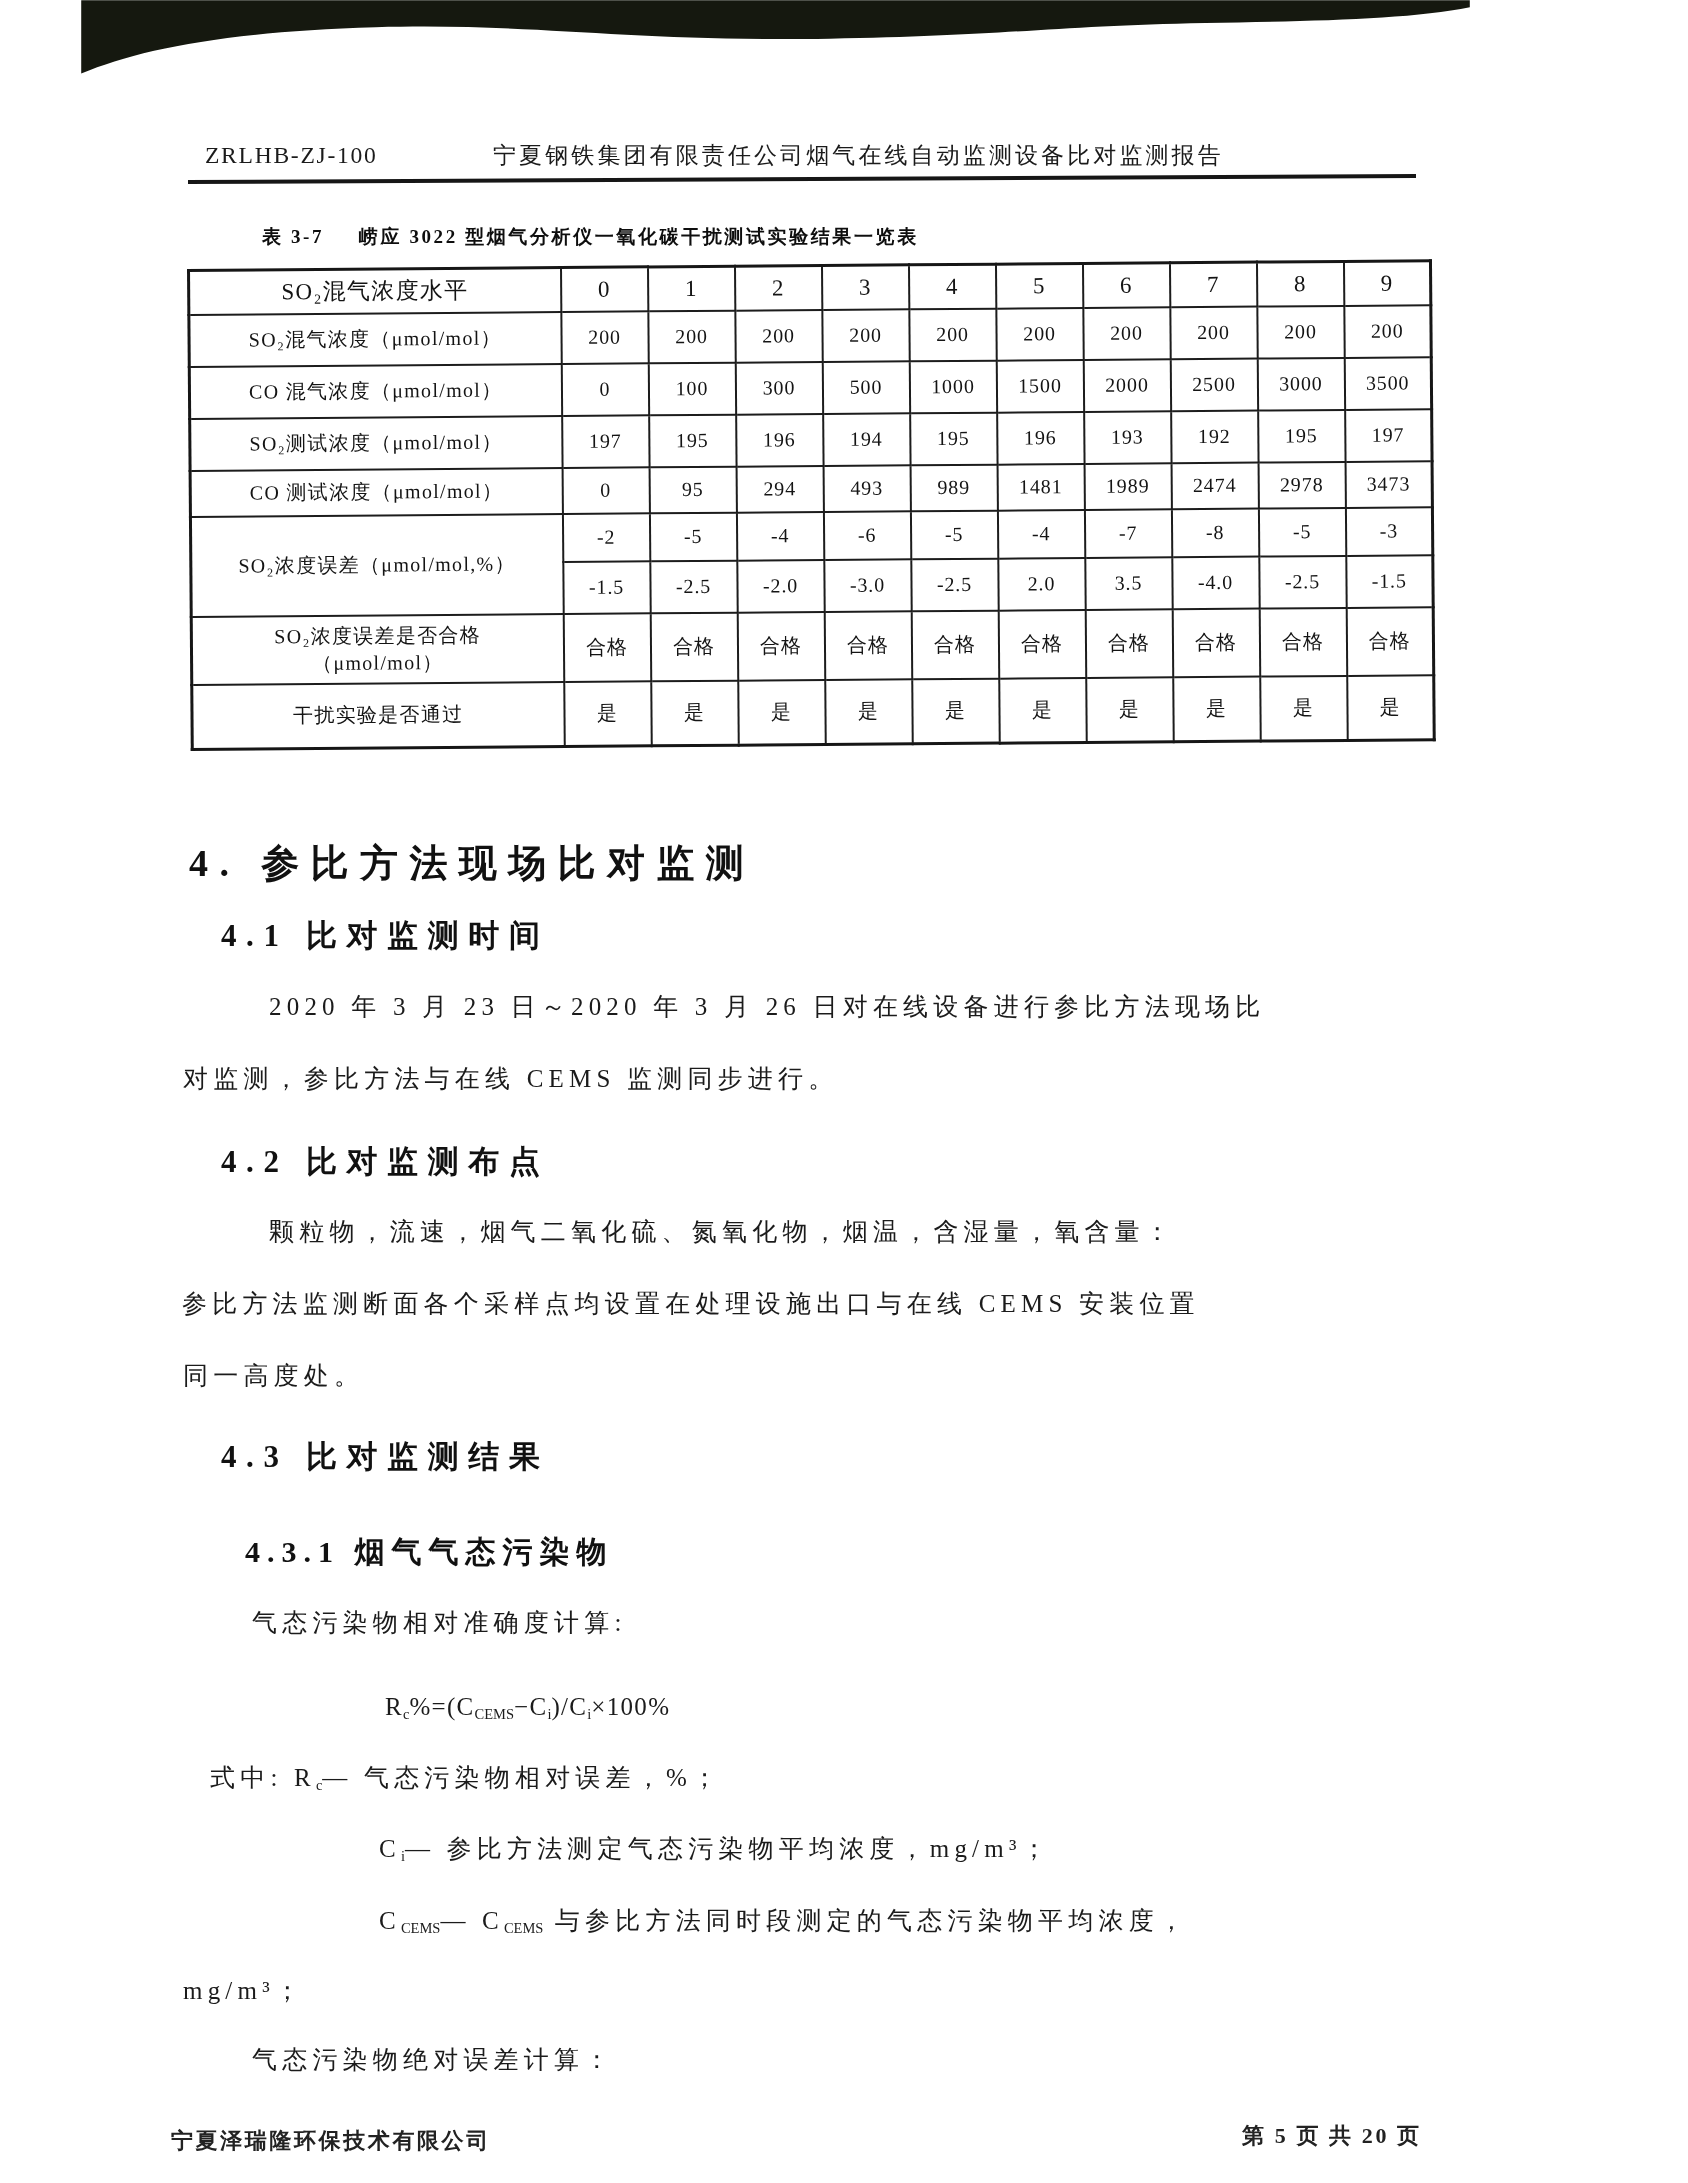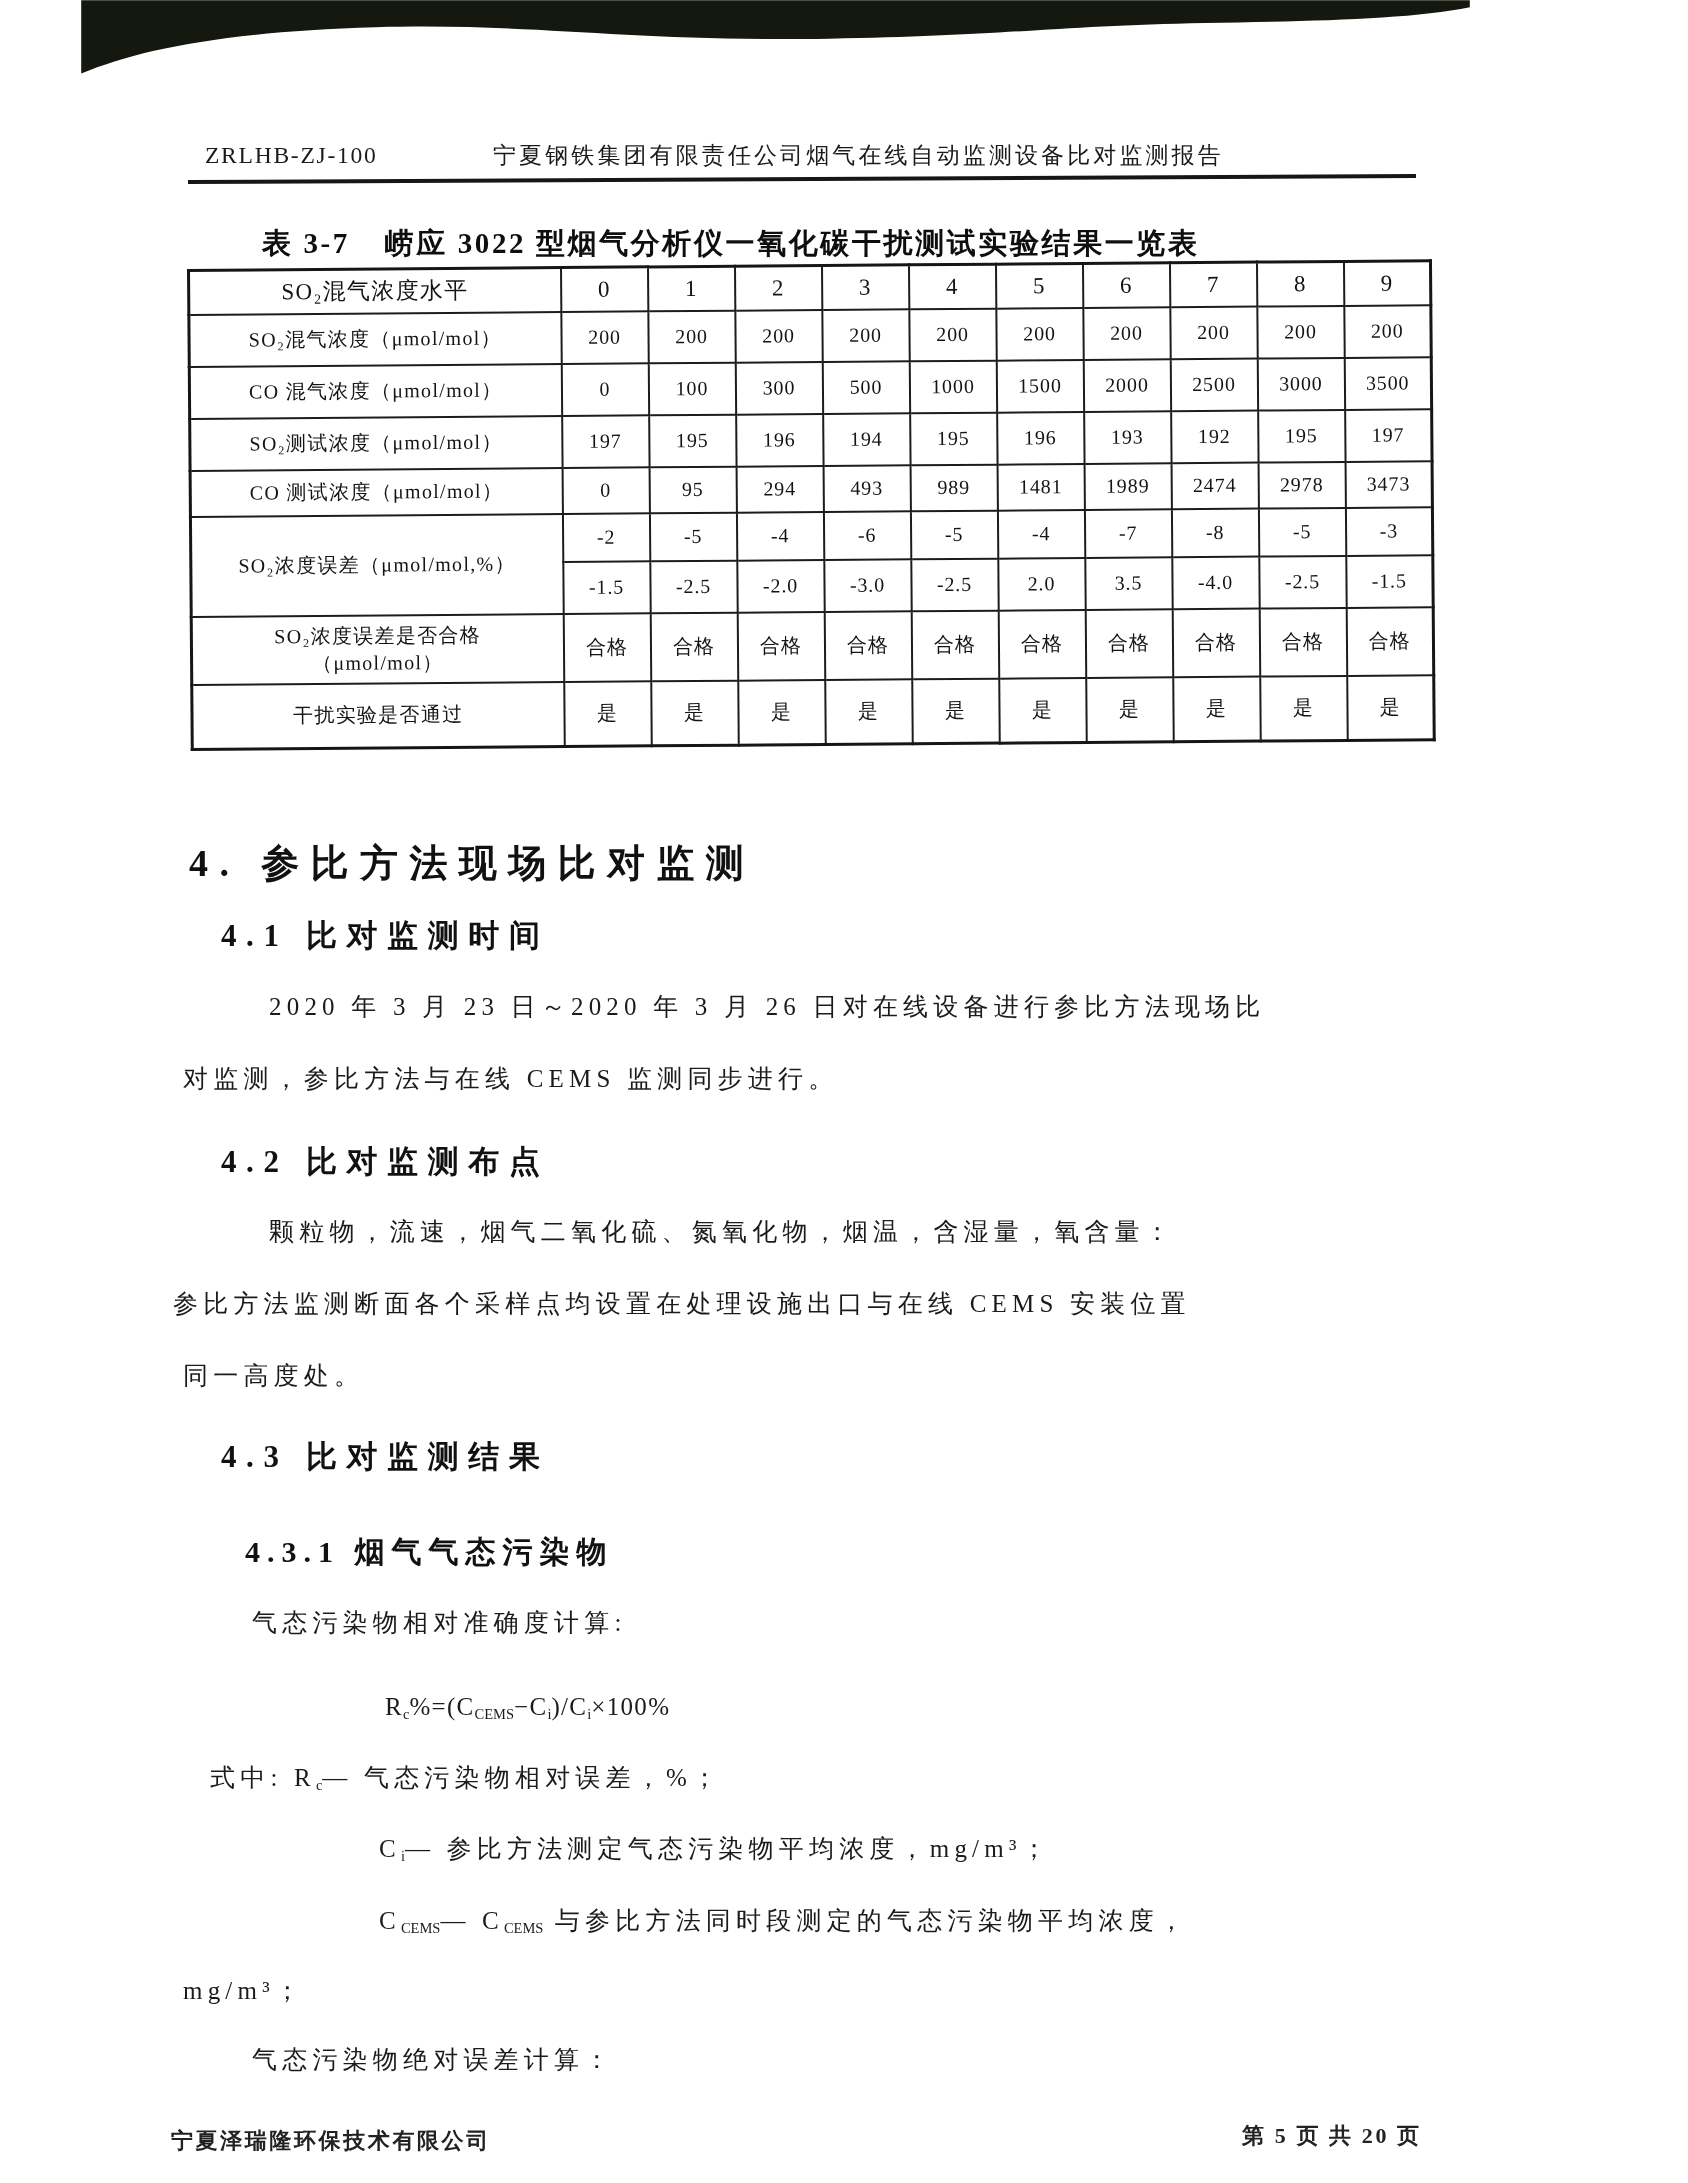--- a/index.html
+++ b/index.html
@@ -10,21 +10,21 @@
   }
   .abs{position:absolute;}
   .cn{letter-spacing:5.2px;font-size:25px;white-space:nowrap;}
   .h1{font-size:38px;font-weight:bold;letter-spacing:11.4px;white-space:nowrap;color:#111;}
   .h2{font-size:31px;font-weight:bold;letter-spacing:9.6px;white-space:nowrap;color:#111;}
   .h3{font-size:30px;font-weight:bold;letter-spacing:7px;white-space:nowrap;color:#111;}
   .sub{font-size:0.58em;vertical-align:-0.28em;letter-spacing:0;}
   .hdr-small{font-size:23.6px;letter-spacing:1.7px;white-space:nowrap;}
   .hdr-title{font-size:23px;letter-spacing:3.1px;white-space:nowrap;}
   .rule{background:#161616;height:3.9px;transform:rotate(-0.28deg);transform-origin:left center;}
-  .tbl-title{font-size:29px;font-weight:bold;letter-spacing:2.6px;white-space:nowrap;color:#0e0e0e;}
+  .tbl-title{font-size:19px;font-weight:bold;letter-spacing:2.6px;white-space:nowrap;color:#0e0e0e;}
 
   table.dtab{
     border-collapse:collapse;table-layout:fixed;
     transform:rotate(-0.45deg);transform-origin:left top;
   }
   table.dtab td{
     border:2.2px solid #1c1c1c;text-align:center;vertical-align:middle;
     font-size:20px;color:#141414;padding:0;letter-spacing:0.9px;white-space:nowrap;
   }
   table.dtab{border:3.5px solid #161616;}
@@ -189,21 +189,21 @@
 <div class="abs h1" style="left:189px;top:838px;">4. 参比方法现场比对监测</div>
 
 <div class="abs h2" style="left:221px;top:915px;">4.1 比对监测时间</div>
 
 <div class="abs cn" style="left:269px;top:990px;">2020 年 3 月 23 日～2020 年 3 月 26 日对在线设备进行参比方法现场比</div>
 <div class="abs cn" style="left:183px;top:1062px;">对监测，参比方法与在线 CEMS 监测同步进行。</div>
 
 <div class="abs h2" style="left:221px;top:1141px;">4.2 比对监测布点</div>
 
 <div class="abs cn" style="left:269px;top:1215px;">颗粒物，流速，烟气二氧化硫、氮氧化物，烟温，含湿量，氧含量：</div>
-<div class="abs cn" style="left:173px;top:1287px;">参比方法监测断面各个采样点均设置在处理设施出口与在线 CEMS 安装位置</div>
+<div class="abs cn" style="left:182px;top:1287px;">参比方法监测断面各个采样点均设置在处理设施出口与在线 CEMS 安装位置</div>
 <div class="abs cn" style="left:183px;top:1359px;">同一高度处。</div>
 
 <div class="abs h2" style="left:221px;top:1436px;">4.3 比对监测结果</div>
 
 <div class="abs h3" style="left:245px;top:1532px;">4.3.1 烟气气态污染物</div>
 
 <div class="abs cn" style="left:252px;top:1606px;text-align:right;">气态污染物相对准确度计算:</div>
 
 <div class="abs cn" style="left:385px;top:1681px;letter-spacing:1.3px;margin-top:12px;">
   <span>R</span><span class="sub">c</span><span>%=(C</span><span class="sub">CEMS</span><span>−C</span><span class="sub">i</span><span>)/C</span><span class="sub">i</span><span>×100%</span>

